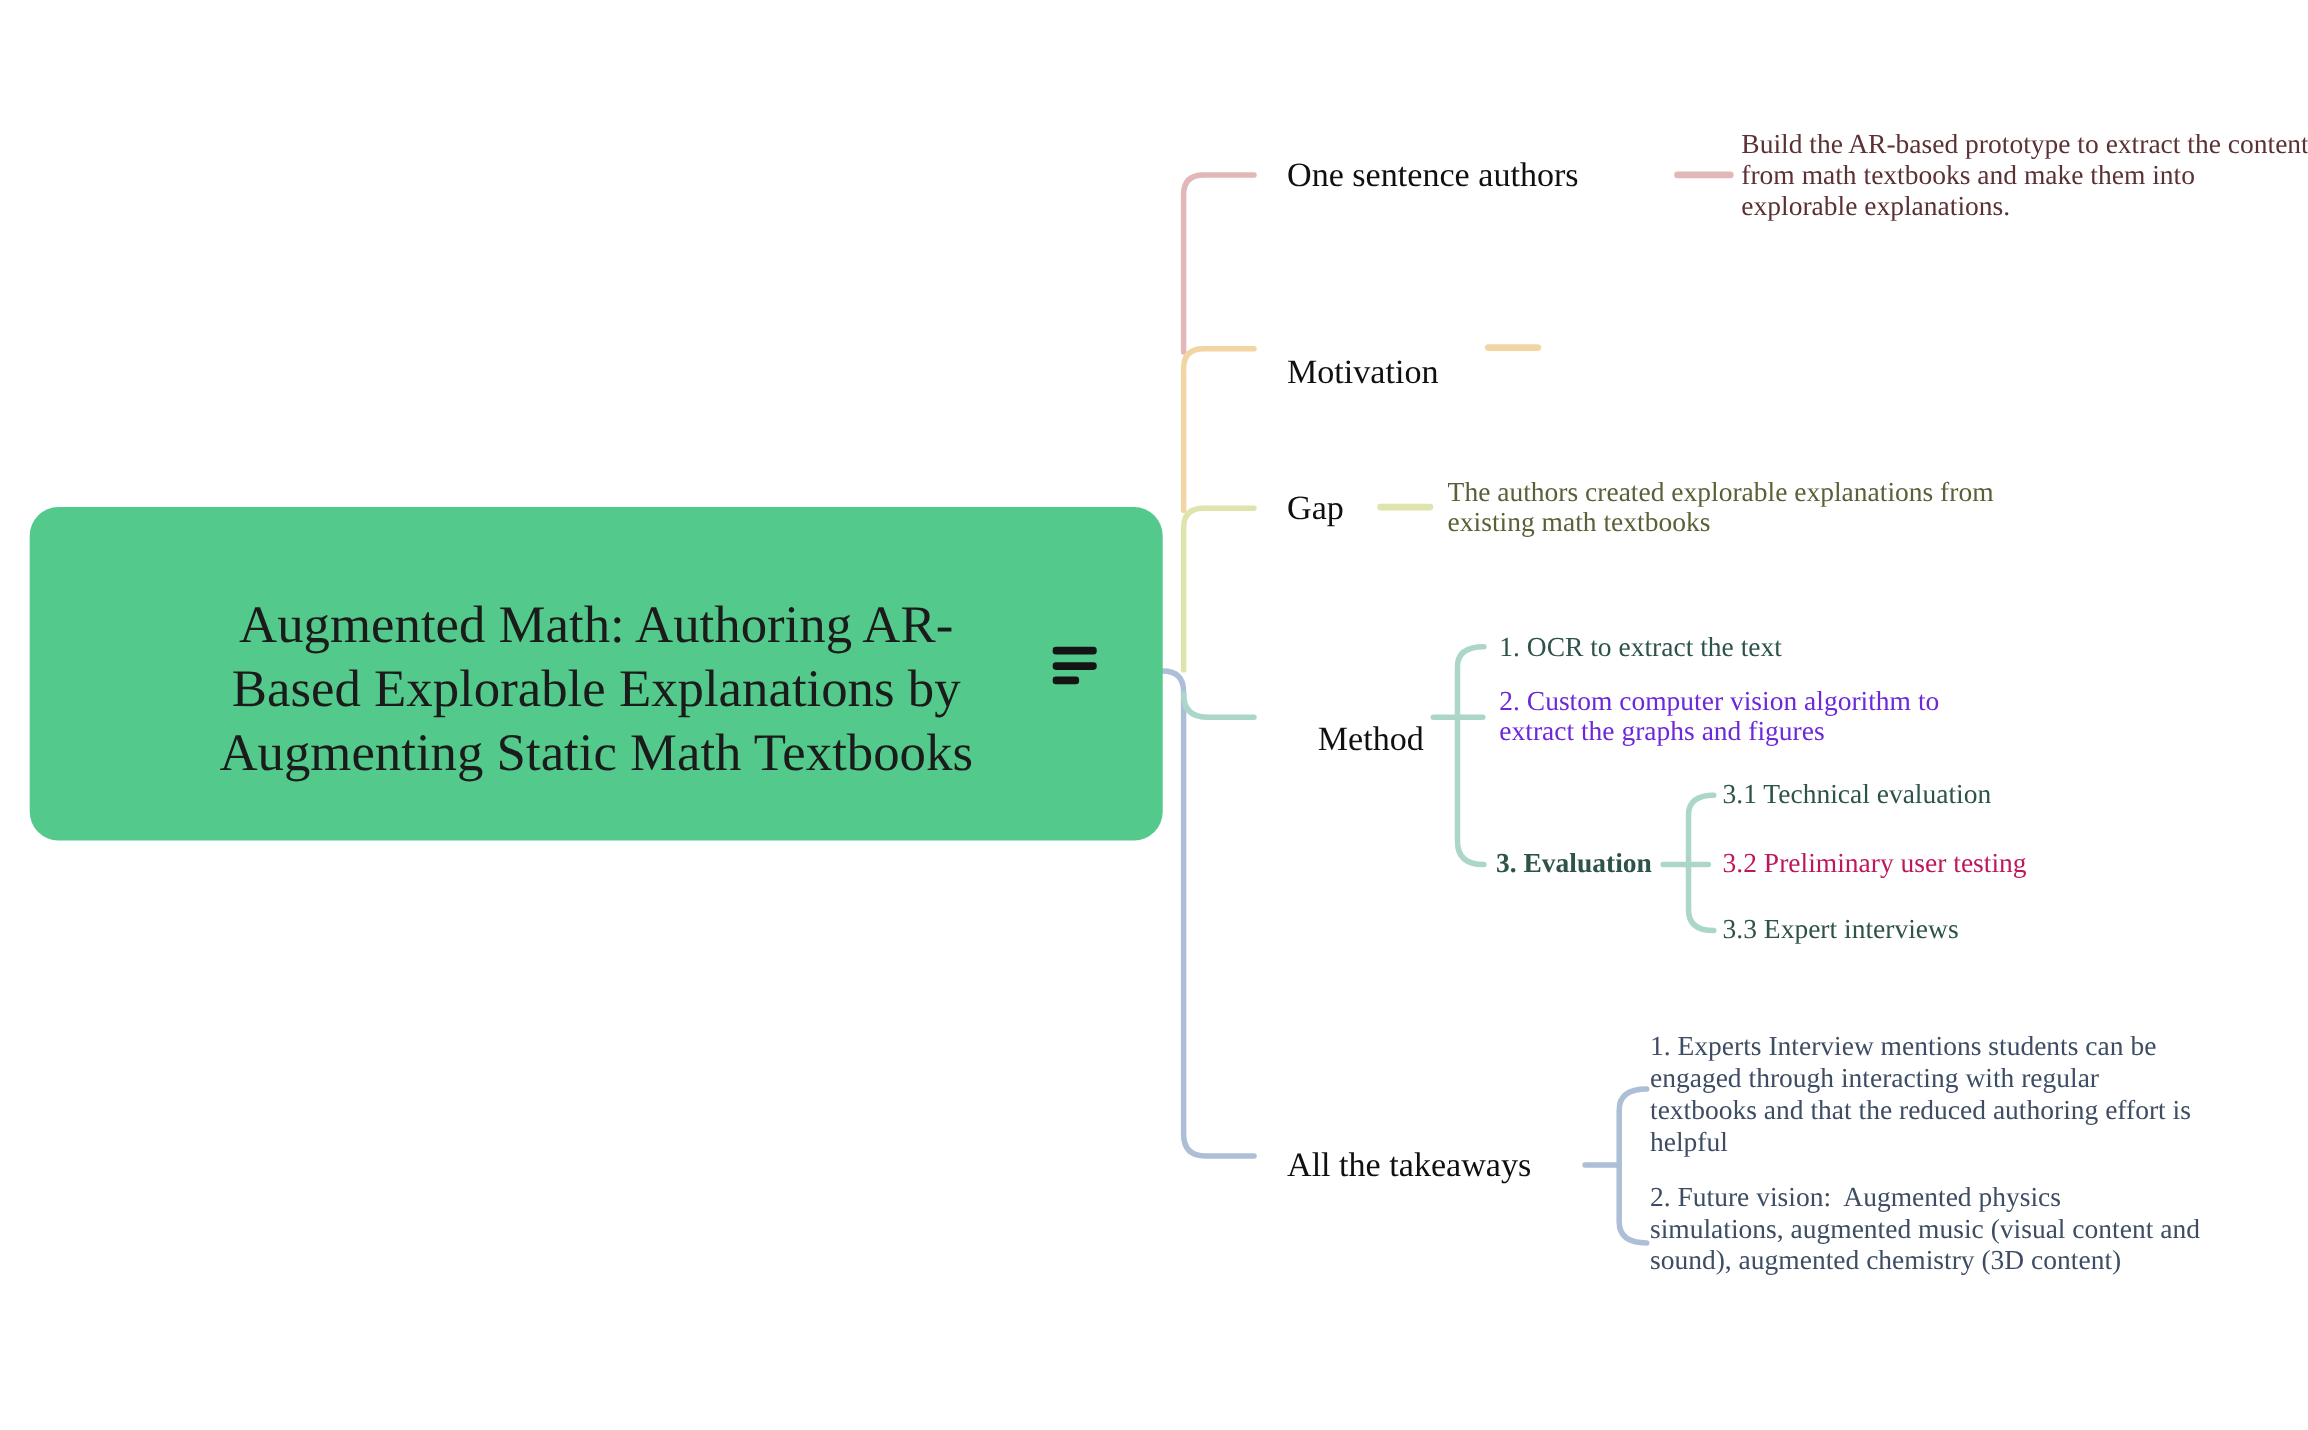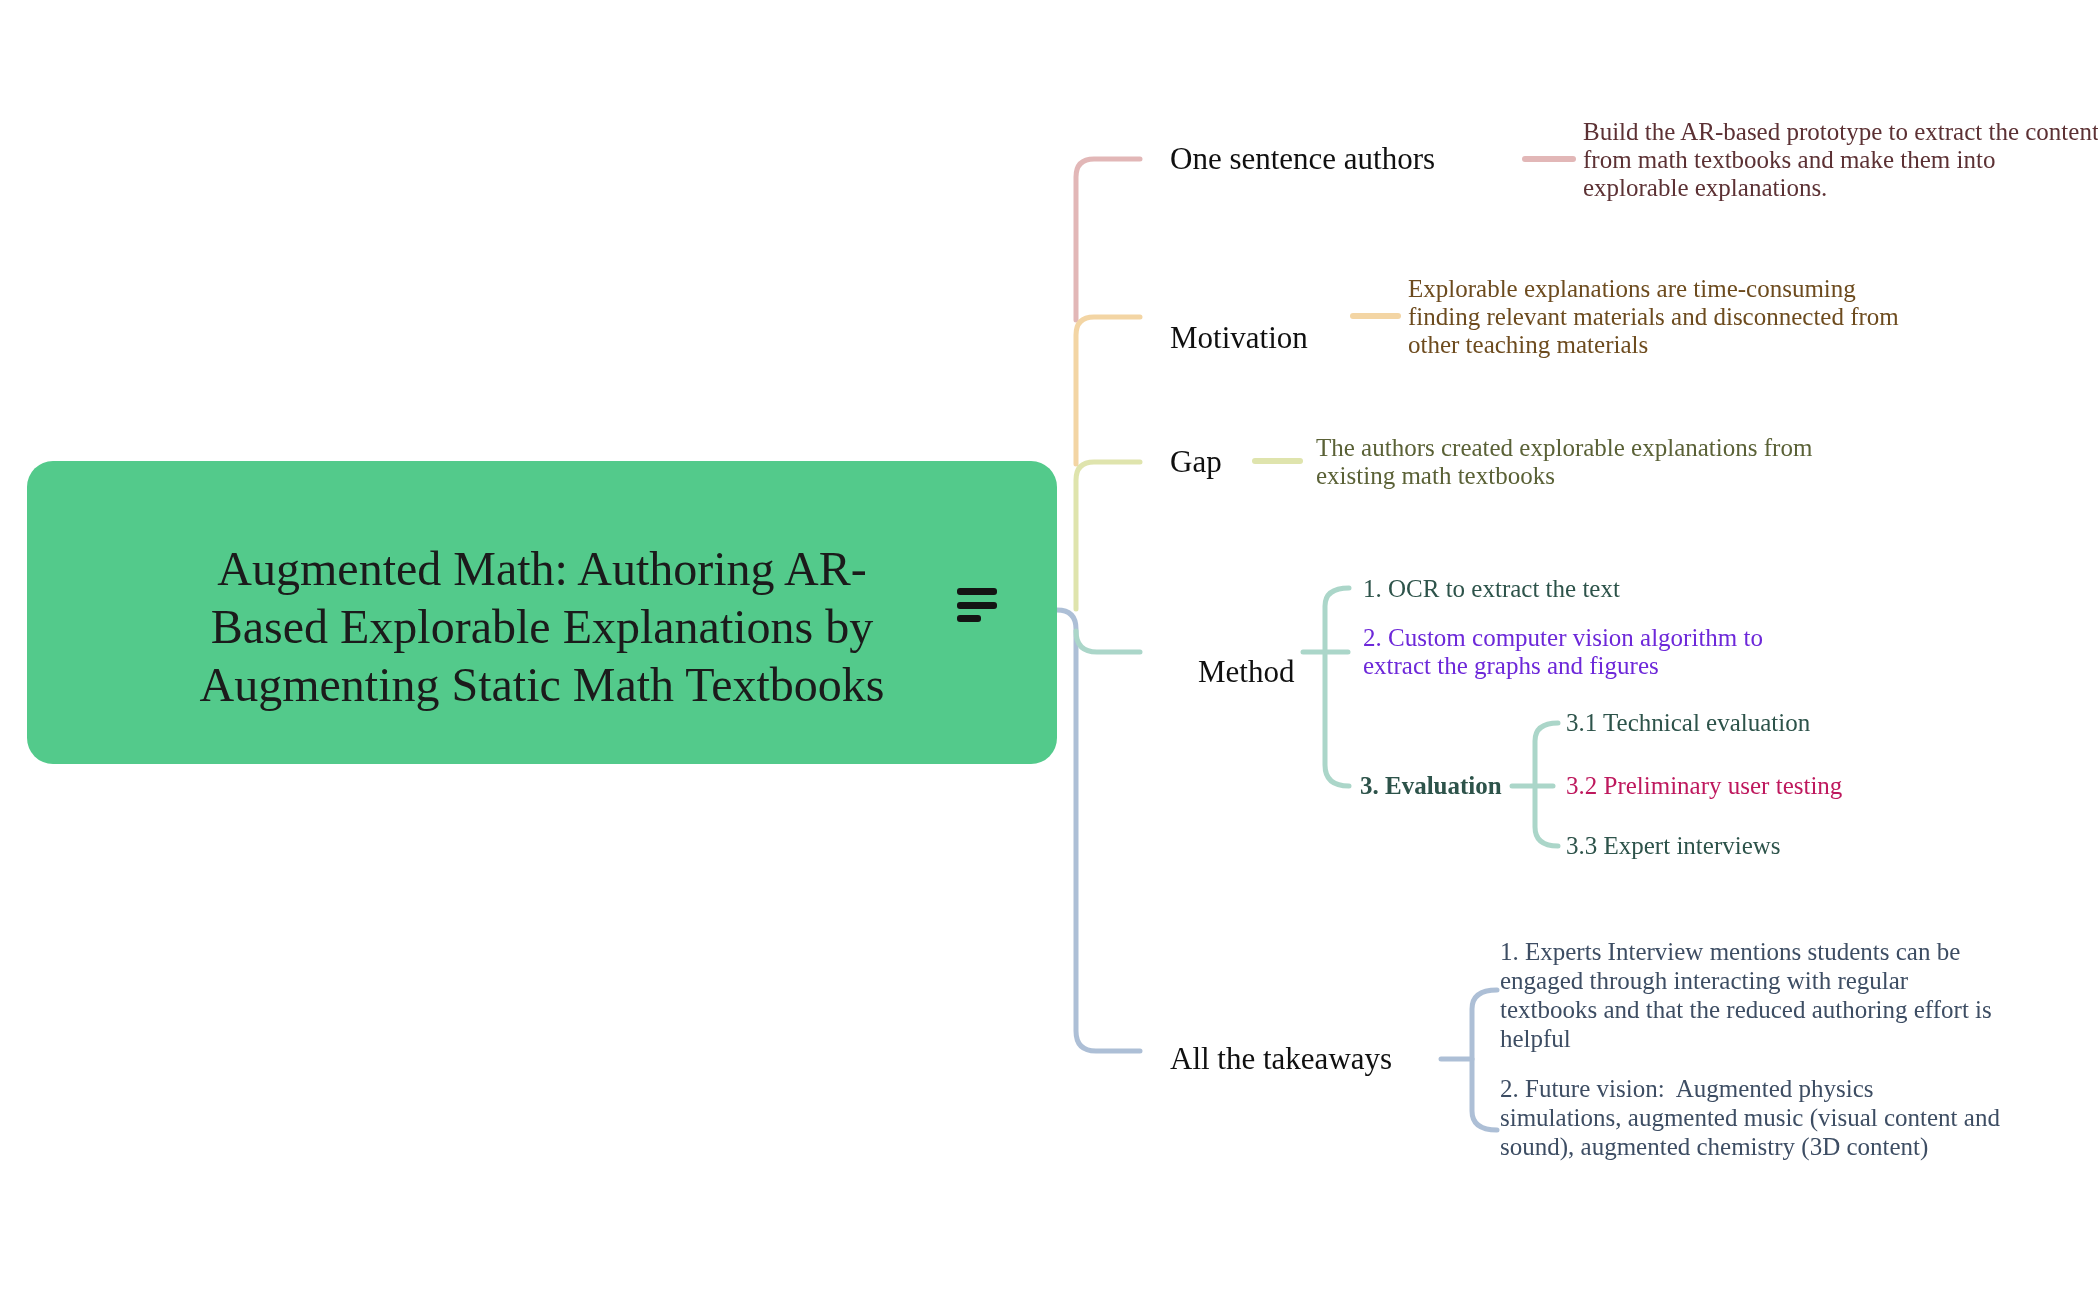--- a/index.html
+++ b/index.html
@@ -68,21 +68,20 @@
   <div class="menu-icon">
     <div class="bar b1"></div>
     <div class="bar b2"></div>
     <div class="bar b3"></div>
   </div>
 
   <div class="branch-label" style="left:1170px;top:159px;">One sentence authors</div>
   <div class="note" style="left: 1583px; top: 118px; width: 520px; color: rgb(92, 49, 52);">Build the AR-based prototype to extract the content from math textbooks and make them into explorable explanations.</div>
 
   <div class="branch-label" style="left:1170px;top:317px;margin-top:21px;">Motivation</div>
-  <div class="note" style="left: 1408px; top: 275px; width: 500px; color: rgb(109, 75, 30);">Explorable explanations are time-consuming finding relevant materials and disconnected from other teaching materials</div>
 
   <div class="branch-label" style="left:1170px;top:462px;">Gap</div>
   <div class="note" style="left: 1316px; top: 434px; width: 500px; color: rgb(90, 97, 54);">The authors created explorable explanations from existing math textbooks</div>
 
   <div class="branch-label" style="left:1170px;top:672px;margin-left:28px;">Method</div>
   <div class="note single" style="left: 1363px; top: 589px; color: rgb(45, 83, 74);">1. OCR to extract the text</div>
   <div class="note" style="left: 1363px; top: 624px; width: 470px; color: #6d28d9;">2. Custom computer vision algorithm to extract the graphs and figures</div>
   <div class="note single" style="left: 1360px; top: 786px; color: rgb(45, 83, 74); font-weight: bold;">3. Evaluation</div>
   <div class="note single" style="left: 1566px; top: 723px; color: rgb(45, 83, 74);">3.1 Technical evaluation</div>
   <div class="note single" style="left: 1566px; top: 786px; color: #be185d;">3.2 Preliminary user testing</div>

